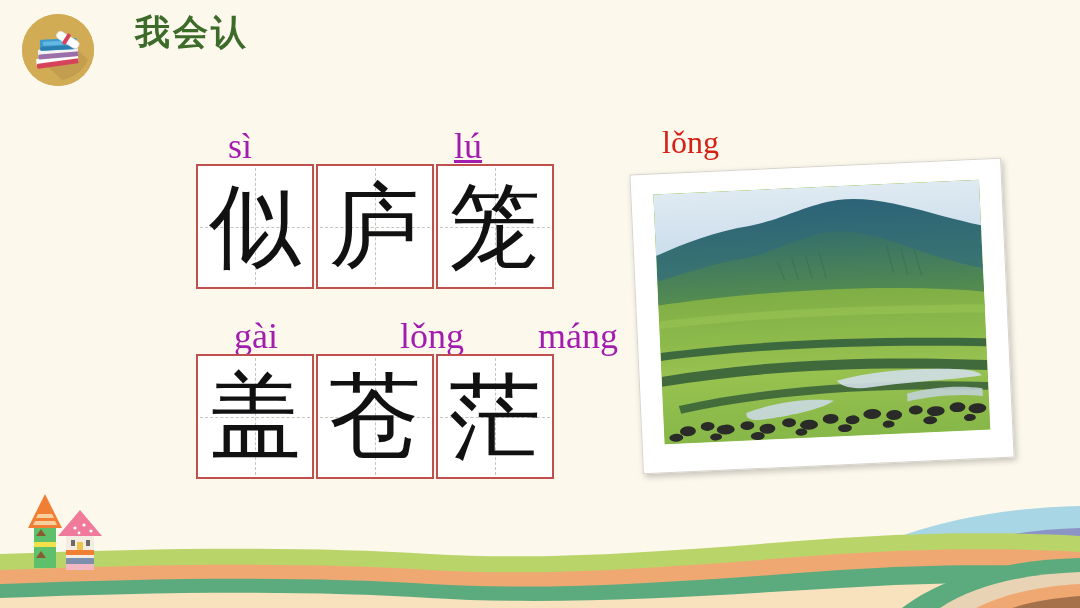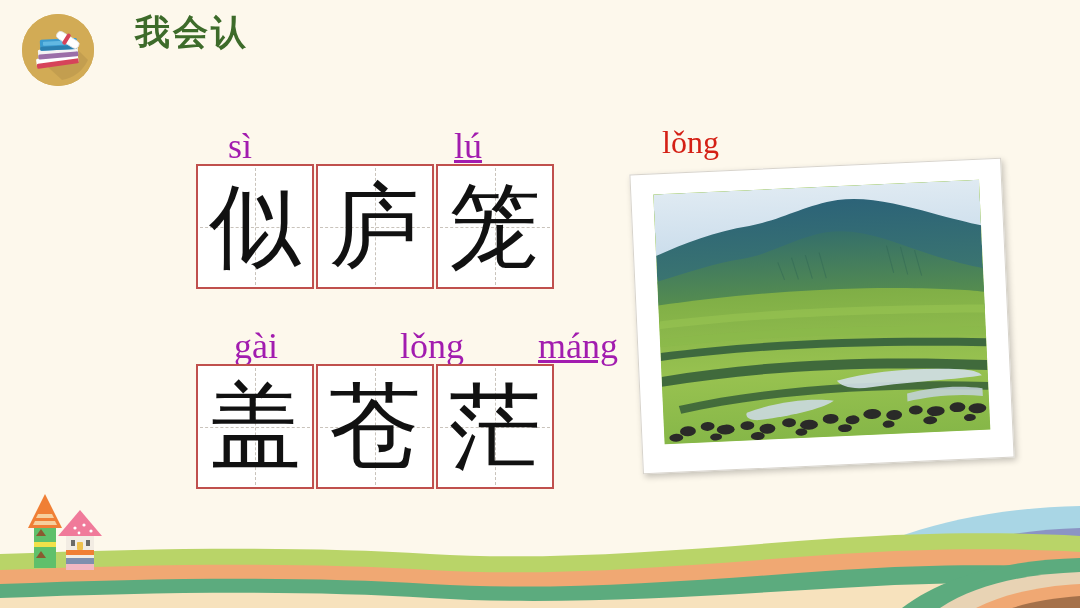--- a/index.html
+++ b/index.html
@@ -48,21 +48,21 @@
     letter-spacing: 3px;
     line-height: 1;
     white-space: nowrap;
   }
 
   
   .char-block {
     position: absolute;
   }
   .char-block.row1 { left: 196px; top: 118px; }
-  .char-block.row2 { left: 196px; top: 318px; }
+  .char-block.row2 { left: 196px; top: 308px; }
 
   .pinyin-row {
     position: relative;
     height: 46px;
   }
   .pinyin {
     position: absolute;
     bottom: 0;
     color: #a21caf;
     font-family: "Liberation Serif", "DejaVu Serif", serif;
@@ -225,21 +225,21 @@
       <div class="cell">
         <span class="hanzi">笼</span>
       </div>
     </div>
   </div>
 
   <div class="char-block row2">
     <div class="pinyin-row">
       <span class="pinyin" style="left:38px;">gài</span>
       <span class="pinyin" style="left:204px;">lǒng</span>
-      <span class="pinyin" style="left:342px;text-decoration:underline;">máng</span>
+      <span class="pinyin" style="left:342px;">máng</span>
     </div>
     <div class="grid">
       <div class="cell">
         <span class="hanzi">盖</span>
       </div>
       <div class="cell">
         <span class="hanzi">苍</span>
       </div>
       <div class="cell">
         <span class="hanzi">茫</span>

